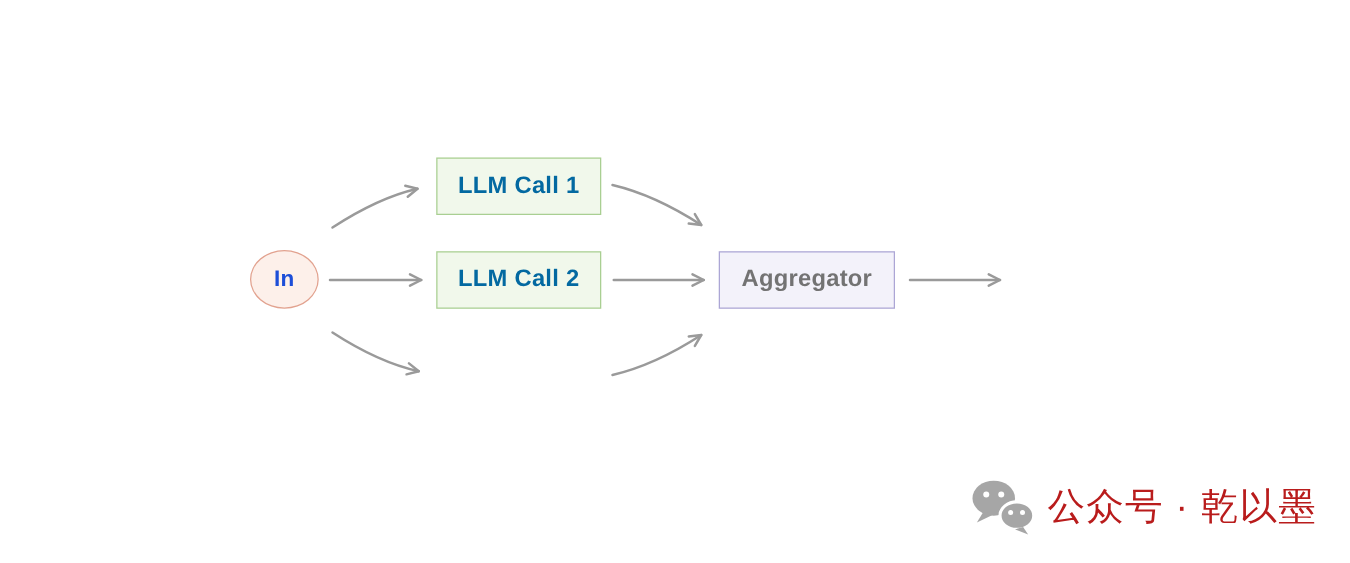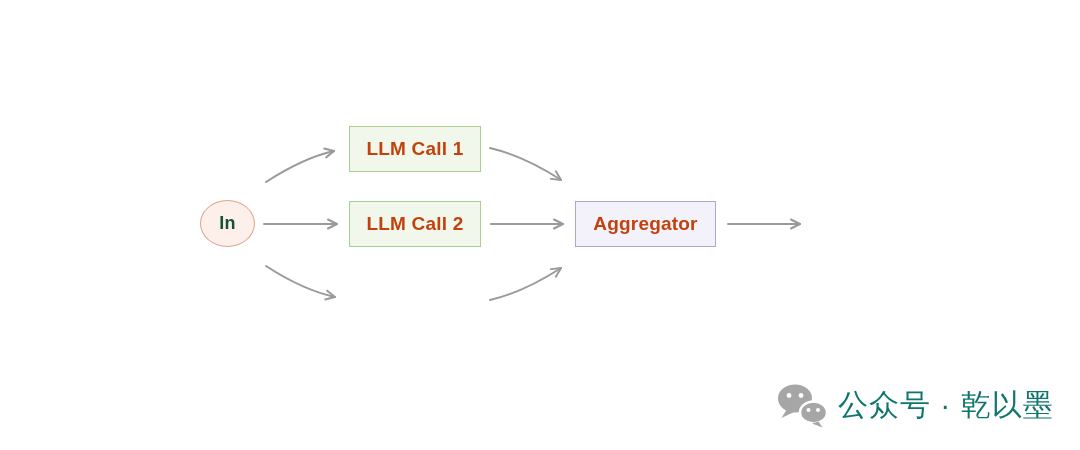--- a/index.html
+++ b/index.html
@@ -27,60 +27,60 @@
     align-items: center;
     justify-content: center;
     font-weight: bold;
     box-sizing: border-box;
     letter-spacing: 0.2px;
     white-space: nowrap;
   }
   .node-terminal {
     background: #fdf0ea;
     border: 1.5px solid #e2a28f;
-    color: #14532d;
+    color: #1d4ed8;
     font-size: 18px;
   }
   .node-in {
     left: 200px; top: 200px;
     width: 55px; height: 47px;
     border-radius: 50%;
   }
   .node-out {
     left: 810px; top: 202px;
     width: 70px; height: 45px;
     border-radius: 23px;
   }
   .node-llm {
     left: 349px;
     width: 132px; height: 46px;
     background: #f1f8eb;
     border: 1.5px solid #a9cf92;
-    color: #c2410c;
+    color: #0369a1;
     font-size: 19px;
   }
   .node-llm-1 { top: 126px; }
   .node-llm-2 { top: 201px; }
   .node-llm-3 { top: 276px; }
   .node-aggregator {
     left: 575px; top: 201px;
     width: 141px; height: 46px;
     background: #f3f2fa;
     border: 1.5px solid #aca6d5;
-    color: #c2410c;
+    color: #737373;
     font-size: 19px;
   }
   .watermark {
     position: absolute;
     left: 776px; top: 382px;
     height: 46px;
     display: flex;
     align-items: center;
     gap: 10px;
-    color: #0f766e;
+    color: #b91c1c;
     font-size: 30px;
     letter-spacing: 1px;
     white-space: nowrap;
   }
 </style>
 </head>
 <body>
 
 <div class="canvas">
 

